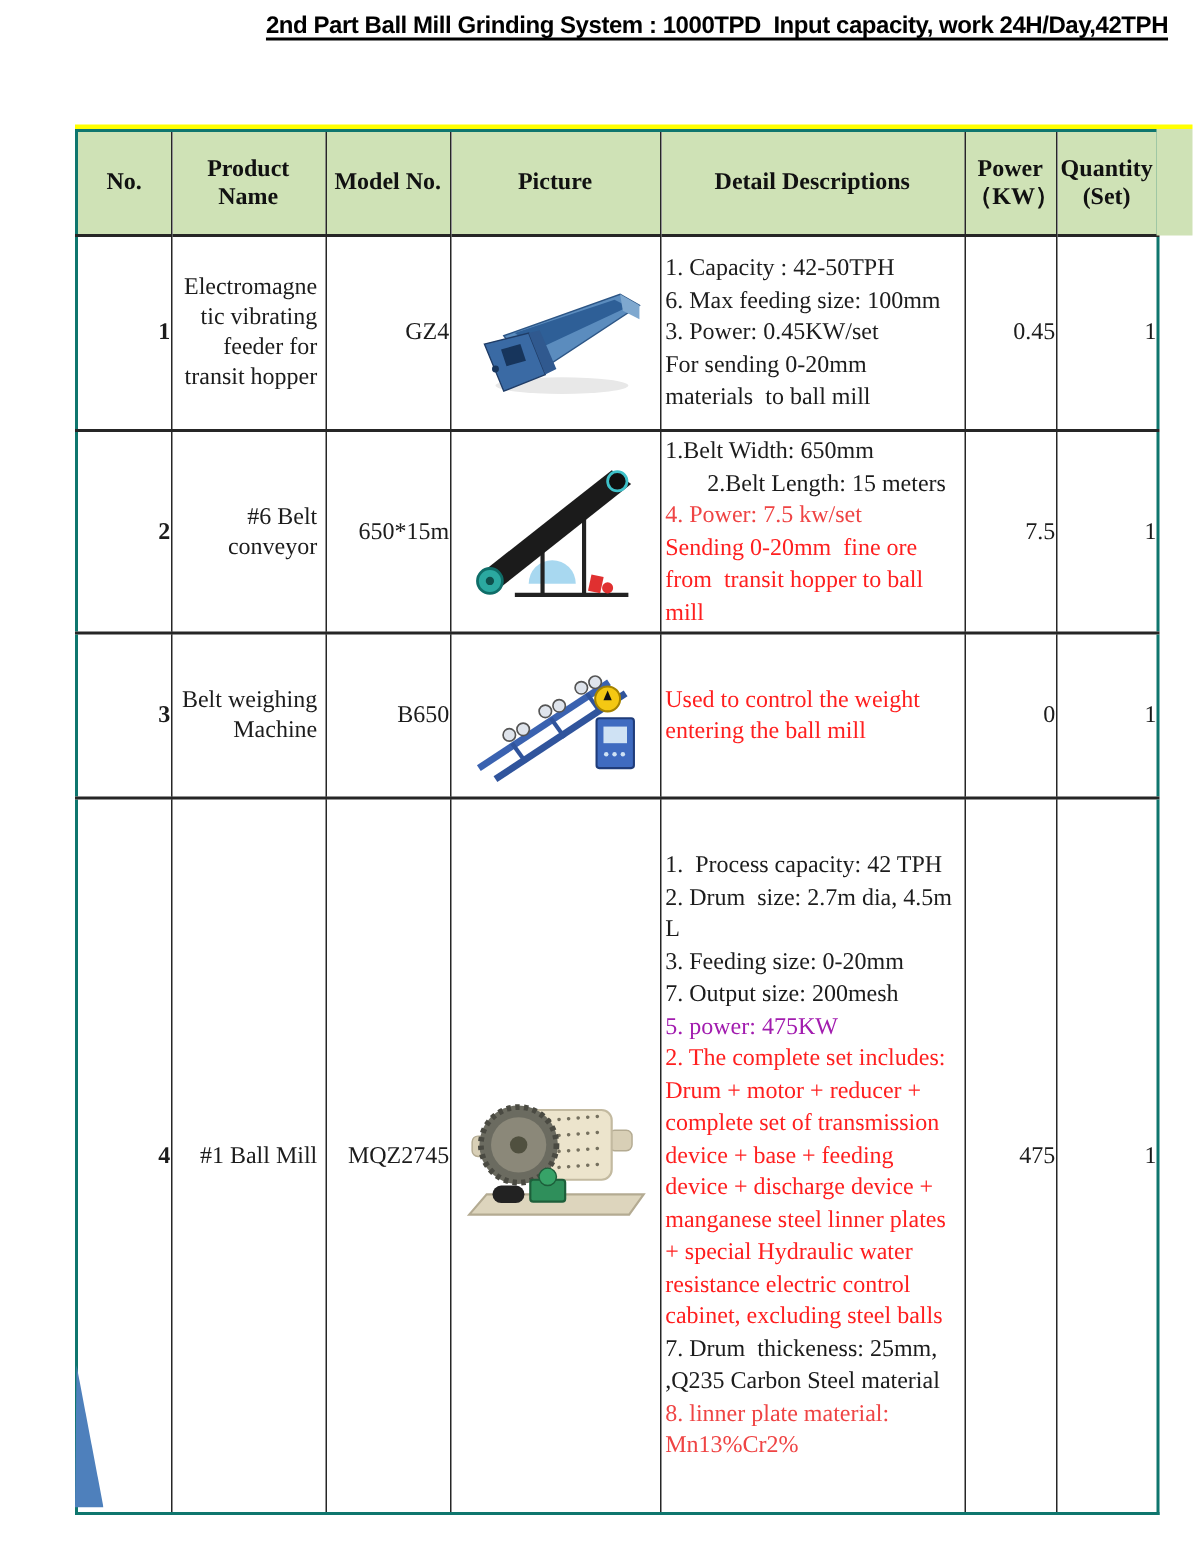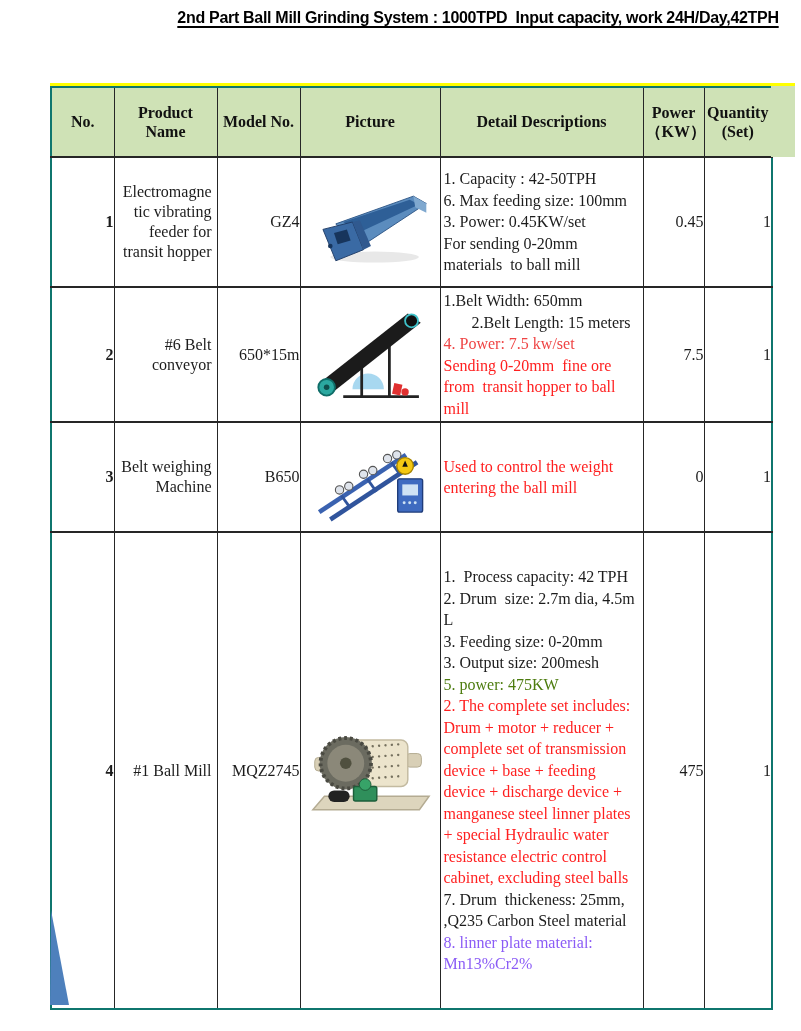--- a/index.html
+++ b/index.html
@@ -172,25 +172,25 @@
               <circle cx="40" cy="50" r="6" fill="#50503f"></circle>
               <rect x="48" y="74" width="24" height="15" rx="2" fill="#2f8f5b" stroke="#1d5e3a" stroke-width="1.5"></rect>
               <circle cx="60" cy="72" r="6" fill="#37a368" stroke="#1d5e3a"></circle>
               <rect x="22" y="78" width="22" height="12" rx="6" fill="#222"></rect>
             </svg>
           </td>
           <td class="c-det">
             <div class="dline" style="color: rgb(28, 28, 28);">1.  Process capacity: 42 TPH</div>
             <div class="dline" style="color: rgb(28, 28, 28);">2. Drum  size: 2.7m dia, 4.5m L</div>
             <div class="dline" style="color: rgb(28, 28, 28);">3. Feeding size: 0-20mm</div>
-            <div class="dline" style="color: rgb(28, 28, 28);">3. Output size: 200mesh</div>
-            <div class="dline" style="color: #4d7c0f;">5. power: 475KW</div>
+            <div class="dline" style="color: rgb(28, 28, 28);">7. Output size: 200mesh</div>
+            <div class="dline" style="color: #a21caf;">5. power: 475KW</div>
             <div class="dline" style="color: rgb(255, 31, 31);">2. The complete set includes: Drum + motor + reducer + complete set of transmission device + base + feeding device + discharge device + manganese steel linner plates + special Hydraulic water resistance electric control cabinet, excluding steel balls</div>
             <div class="dline" style="color: rgb(28, 28, 28);">7. Drum  thickeness: 25mm, ,Q235 Carbon Steel material</div>
-            <div class="dline" style="color: #8b5cf6;">8. linner plate material: Mn13%Cr2%</div>
+            <div class="dline" style="color: #ef4444;">8. linner plate material: Mn13%Cr2%</div>
           </td>
           <td>475</td>
           <td>1</td>
         </tr>
 
       </tbody>
     </table>
   </div>
 
   <svg class="tri" viewBox="0 0 19 95">

